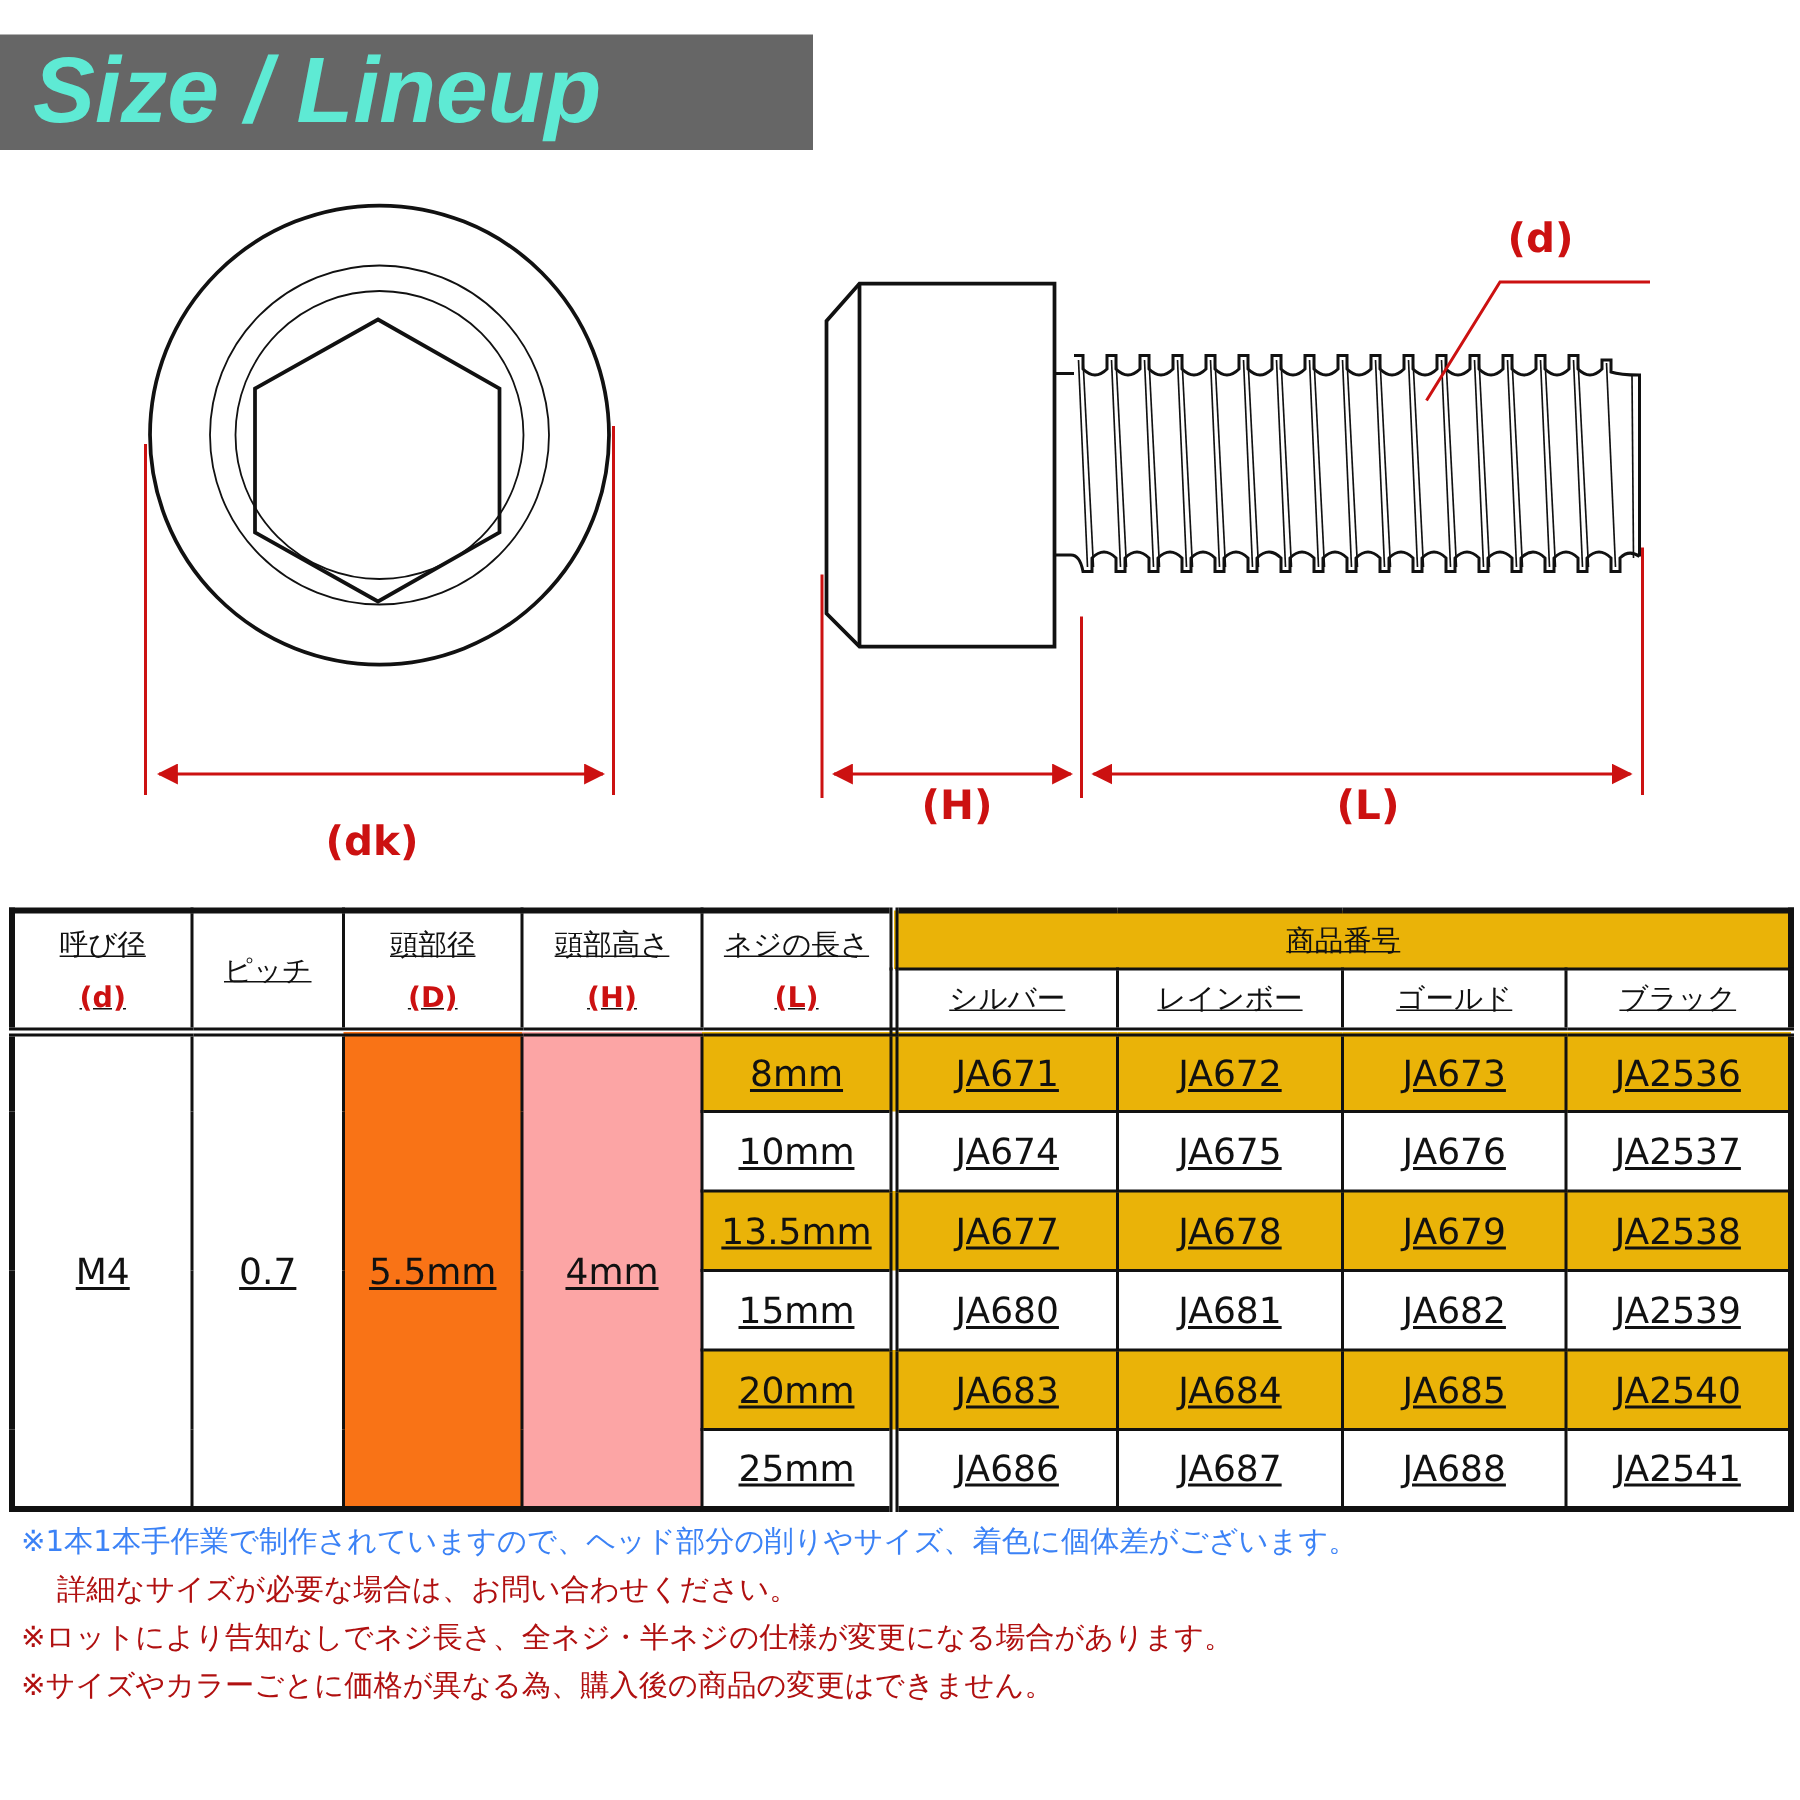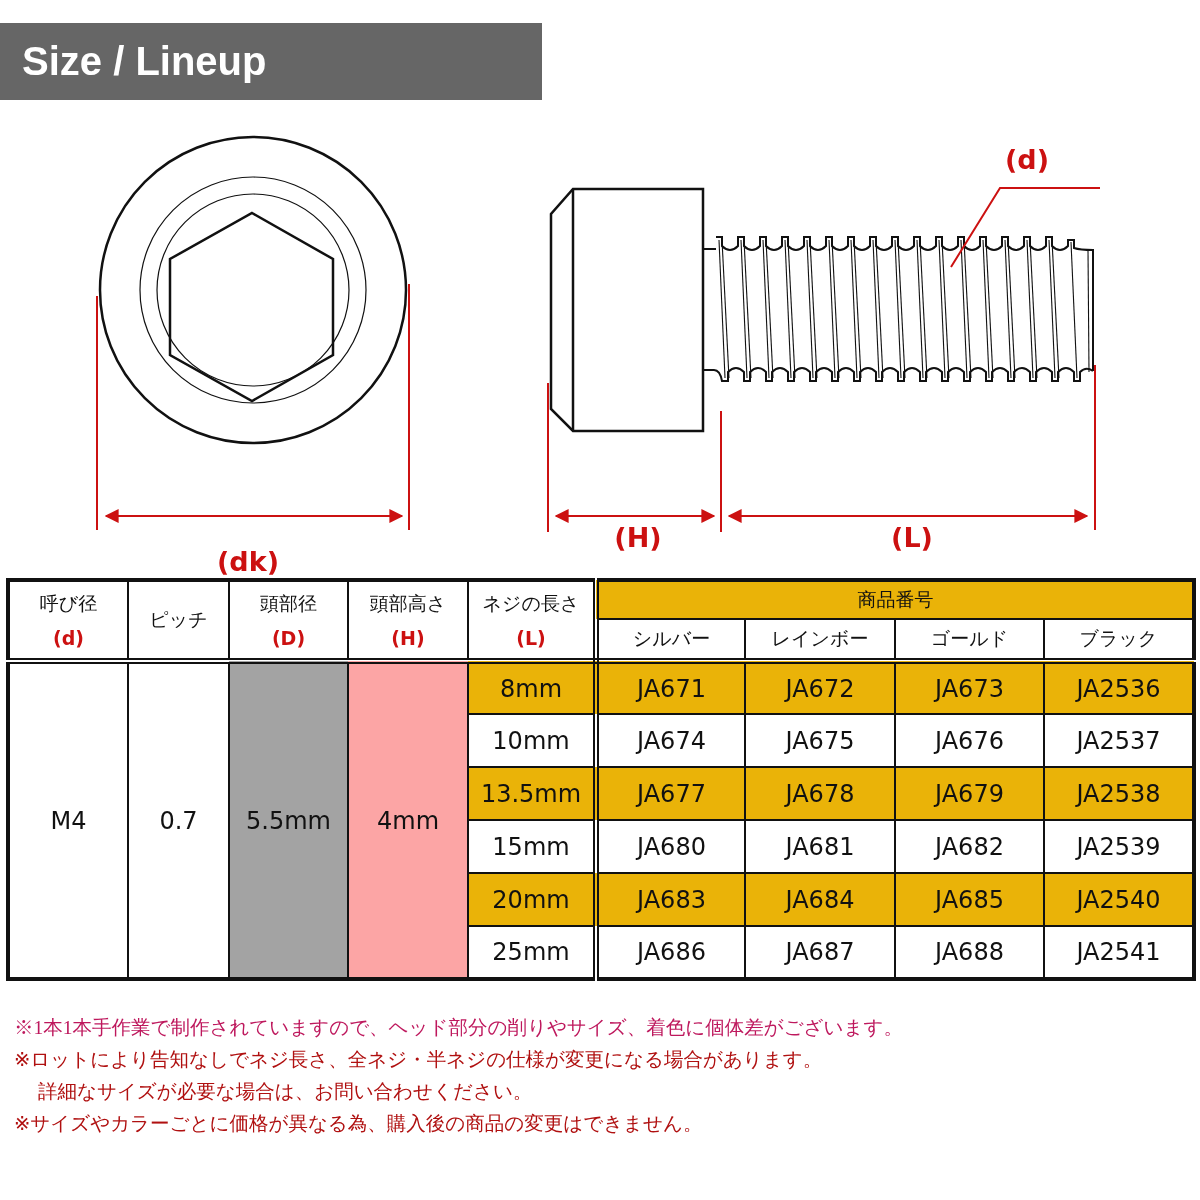--- a/index.html
+++ b/index.html
@@ -1,41 +1,41 @@
 <!DOCTYPE html>
 <html><head>
 <meta charset="utf-8">
 <style>
   html, body { margin: 0; padding: 0; background: #ffffff; }
   body { width: 1200px; height: 1200px; position: relative; overflow: hidden;
          font-family: "DejaVu Sans", "Liberation Sans", sans-serif; color: #111; }
   .banner { position: absolute; left: 0; top: 23px; width: 542px; height: 77px; background: #666666; }
   .banner-title { position: absolute; left: 22px; top: 2px; font-family: "Liberation Sans", sans-serif;
-                  font-weight: bold; font-size: 40px; color: #ffffff; letter-spacing: 0px; line-height: 72px; }
+                  font-weight: bold; font-size: 62px; color: #5eead4; letter-spacing: 0px; line-height: 72px; font-style: italic; }
   .diagram { position: absolute; left: 0; top: 100px; width: 1200px; height: 500px; }
   .dim-label { position: absolute; font-family: "DejaVu Sans", sans-serif; font-weight: bold; font-size: 27px;
                color: #cc1111; transform: translateX(-50%); white-space: nowrap; }
 
-  table.spec { position: absolute; left: 6px; top: 578px; width: 1186px; border-collapse: collapse;
-               border: 4px solid #111; table-layout: fixed; }
+  table.spec { position: absolute; left: 6px; top: 605px; width: 1186px; border-collapse: collapse;
+               border: 4px solid #111; table-layout: fixed; text-decoration: underline; }
   table.spec td, table.spec th { border: 2px solid #111; text-align: center; vertical-align: middle;
                font-family: "DejaVu Sans", sans-serif; font-size: 24px; font-weight: normal; padding: 0; color: #111; }
   table.spec th { font-size: 19px; }
   .hdr-jp { display: block; line-height: 36px; }
   .hdr-code { display: block; color: #cc1111; font-weight: bold; font-size: 19px; line-height: 34px; }
   .double-right { border-right: 6px double #111 !important; }
   .double-bottom { border-bottom: 6px double #111 !important; }
   .shade { background: #eab308; }
   tr.h1 { height: 39px; }
   tr.h2 { height: 42px; margin-top: 33px; }
   tr.body-row { height: 53px; }
 
   .notes { position: absolute; left: 14px; top: 1012px; width: 1180px; font-family: "DejaVu Sans", sans-serif; font-size: 19.5px; line-height: 32px; }
   .note { white-space: nowrap; }
-  .note.black { color: #be185d; font-family: Liberation Serif, serif; }
+  .note.black { color: #3b82f6; }
   .note.red { color: #b01010; }
   .note.indent { padding-left: 24px; }
 </style>
 </head>
 <body>
 
 <div class="banner">
   <div class="banner-title">Size / Lineup</div>
 </div>
 
@@ -166,21 +166,21 @@
   <tr class="h2">
     <th class="double-bottom">シルバー</th>
     <th class="double-bottom">レインボー</th>
     <th class="double-bottom">ゴールド</th>
     <th class="double-bottom">ブラック</th>
   </tr>
 
   <tr class="body-row shade-row">
     <td rowspan="6" style="background:#fff">M4</td>
     <td rowspan="6" style="background:#fff">0.7</td>
-    <td rowspan="6" style="background:#a3a3a3">5.5mm</td>
+    <td rowspan="6" style="background:#f97316">5.5mm</td>
     <td rowspan="6" style="background:#fca5a5">4mm</td>
     <td class="shade double-right">8mm</td>
     <td class="shade">JA671</td>
     <td class="shade">JA672</td>
     <td class="shade">JA673</td>
     <td class="shade">JA2536</td>
   </tr>
   <tr class="body-row">
     <td class="double-right">10mm</td>
     <td>JA674</td>
@@ -214,16 +214,16 @@
     <td>JA686</td>
     <td>JA687</td>
     <td>JA688</td>
     <td>JA2541</td>
   </tr>
 </tbody>
   </table>
 
 <div class="notes">
   <div class="note black">※1本1本手作業で制作されていますので、ヘッド部分の削りやサイズ、着色に個体差がございます。</div>
+  <div class="note red indent">詳細なサイズが必要な場合は、お問い合わせください。</div>
   <div class="note red">※ロットにより告知なしでネジ長さ、全ネジ・半ネジの仕様が変更になる場合があります。</div>
-  <div class="note red indent">詳細なサイズが必要な場合は、お問い合わせください。</div>
   <div class="note red">※サイズやカラーごとに価格が異なる為、購入後の商品の変更はできません。</div>
 </div>
 
 </body></html>

